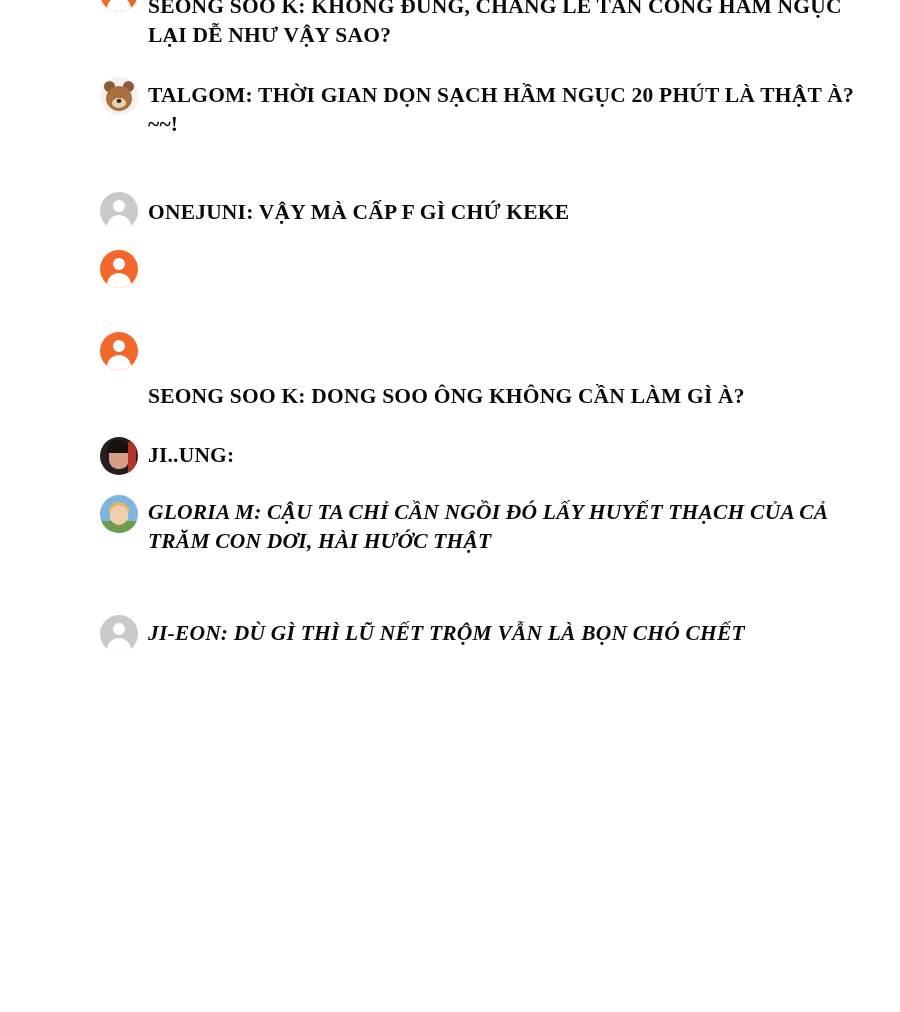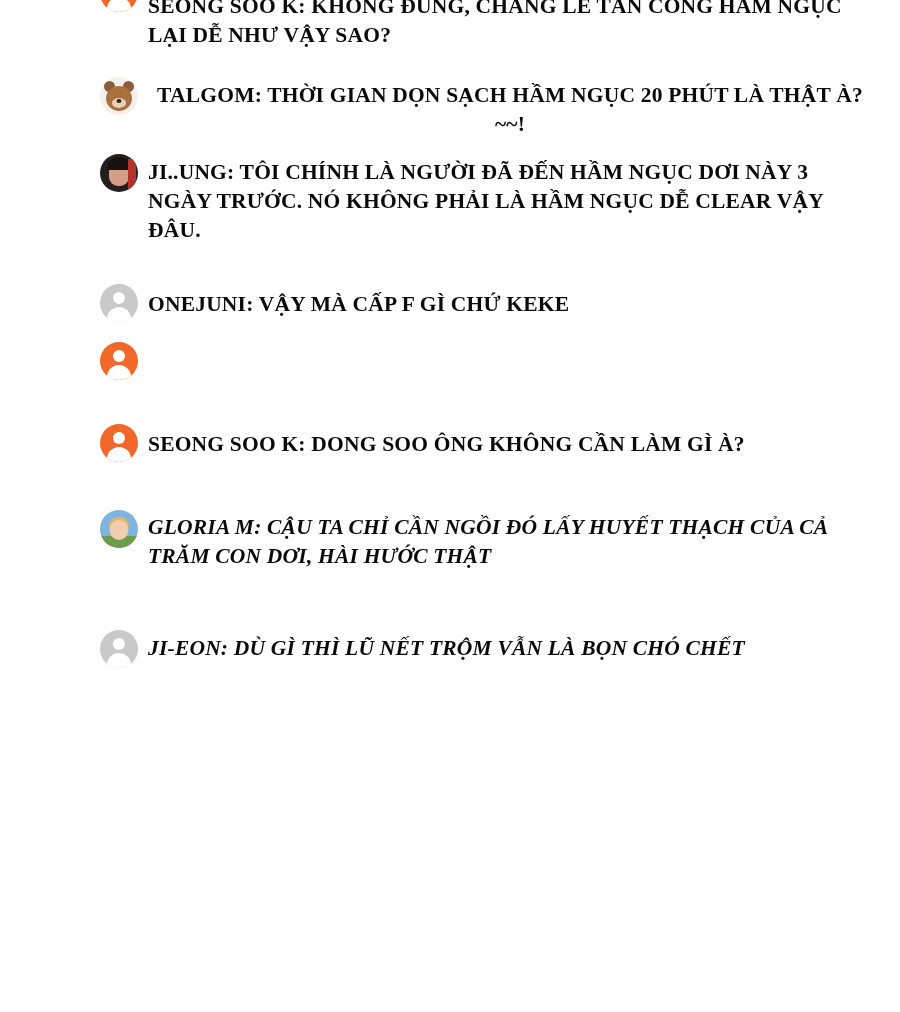--- a/index.html
+++ b/index.html
@@ -217,76 +217,76 @@
     <div class="comment top-clip" style="min-height:26px;">
       <div class="avatar av-orange" style="top:-18px;">
 
         <div class="shoulders"></div>
       </div>
       <div class="comment-body">SEONG SOO K: KHÔNG ĐÚNG, CHẲNG LẼ TẤN CÔNG HẦM NGỤC LẠI DỄ NHƯ VẬY SAO?</div>
     </div>
 
     <div class="spacer-md"></div>
 
-    <div class="comment" style="min-height:46px;text-align:center;">
+    <div class="comment" style="min-height:46px;">
       <div class="avatar av-bear" style="top:2px;">
         <div class="ear-l"></div>
         <div class="ear-r"></div>
         <div class="face"></div>
         <div class="snout"></div>
         <div class="nose"></div>
       </div>
       <div class="comment-body" style="padding-top:6px;">TALGOM: THỜI GIAN DỌN SẠCH HẦM NGỤC 20 PHÚT LÀ THẬT À?~~!</div>
     </div>
 
     <div class="spacer-sm"></div>
 
-    <div class="comment" style="min-height:74px;">
-      <div class="avatar av-dark" style="top:2px;">
+
+    <div class="spacer-md"></div>
+
+
+    <div class="spacer-sm"></div>
+
+    <div class="comment" style="min-height:44px;">
+      <div class="avatar av-person" style="top:0px;">
+        <div class="head"></div>
+        <div class="shoulders"></div>
+      </div>
+      <div class="comment-body" style="padding-top:6px;">ONEJUNI: VẬY MÀ CẤP F GÌ CHỨ KEKE</div>
+    </div>
+
+    <div class="spacer-sm"></div>
+
+    <div class="comment" style="min-height:70px;">
+      <div class="avatar av-orange" style="top:0px;">
+        <div class="head"></div>
+        <div class="shoulders"></div>
+      </div>
+    </div>
+
+    <div class="spacer-sm"></div>
+
+    <div class="comment" style="min-height:44px;">
+      <div class="avatar av-orange" style="top:-2px;">
+        <div class="head"></div>
+        <div class="shoulders"></div>
+      </div>
+      <div class="comment-body" style="padding-top:4px;margin-top:44px;">SEONG SOO K: DONG SOO ÔNG KHÔNG CẦN LÀM GÌ À?</div>
+    </div>
+
+    <div class="spacer-md"></div>
+
+    <div class="comment" style="min-height:44px;">
+      <div class="avatar av-dark" style="top:0px;">
         <div class="skin"></div>
         <div class="hair"></div>
         <div class="red"></div>
       </div>
-      <div class="comment-body" style="padding-top:6px;">JI..UNG: TÔI CHÍNH LÀ NGƯỜI ĐÃ ĐẾN HẦM NGỤC DƠI NÀY 3 NGÀY TRƯỚC. NÓ KHÔNG PHẢI LÀ HẦM NGỤC DỄ CLEAR VẬY ĐÂU.</div>
-    </div>
-
-    <div class="spacer-md"></div>
-
-
-    <div class="spacer-sm"></div>
-
-    <div class="comment" style="min-height:44px;">
-      <div class="avatar av-person" style="top:0px;">
-        <div class="head"></div>
-        <div class="shoulders"></div>
-      </div>
-      <div class="comment-body" style="padding-top:6px;">ONEJUNI: VẬY MÀ CẤP F GÌ CHỨ KEKE</div>
-    </div>
-
-    <div class="spacer-sm"></div>
-
-    <div class="comment" style="min-height:70px;">
-      <div class="avatar av-orange" style="top:0px;">
-        <div class="head"></div>
-        <div class="shoulders"></div>
-      </div>
-    </div>
-
-    <div class="spacer-sm"></div>
-
-    <div class="comment" style="min-height:44px;">
-      <div class="avatar av-orange" style="top:-2px;">
-        <div class="head"></div>
-        <div class="shoulders"></div>
-      </div>
-      <div class="comment-body" style="padding-top:4px;">SEONG SOO K: DONG SOO ÔNG KHÔNG CẦN LÀM GÌ À?</div>
-    </div>
-
-    <div class="spacer-md"></div>
-
+      <div class="comment-body" style="padding-top:4px;">JI..UNG:</div>
+    </div>
 
     <div class="spacer-sm"></div>
 
     <div class="comment" style="min-height:70px;font-style:italic;">
       <div class="avatar av-kid" style="top:0px;">
         <div class="grass"></div>
         <div class="hair"></div>
         <div class="face"></div>
       </div>
       <div class="comment-body" style="padding-top:3px;">GLORIA M: CẬU TA CHỈ CẦN NGỒI ĐÓ LẤY HUYẾT THẠCH CỦA CẢ TRĂM CON DƠI, HÀI HƯỚC THẬT</div>

